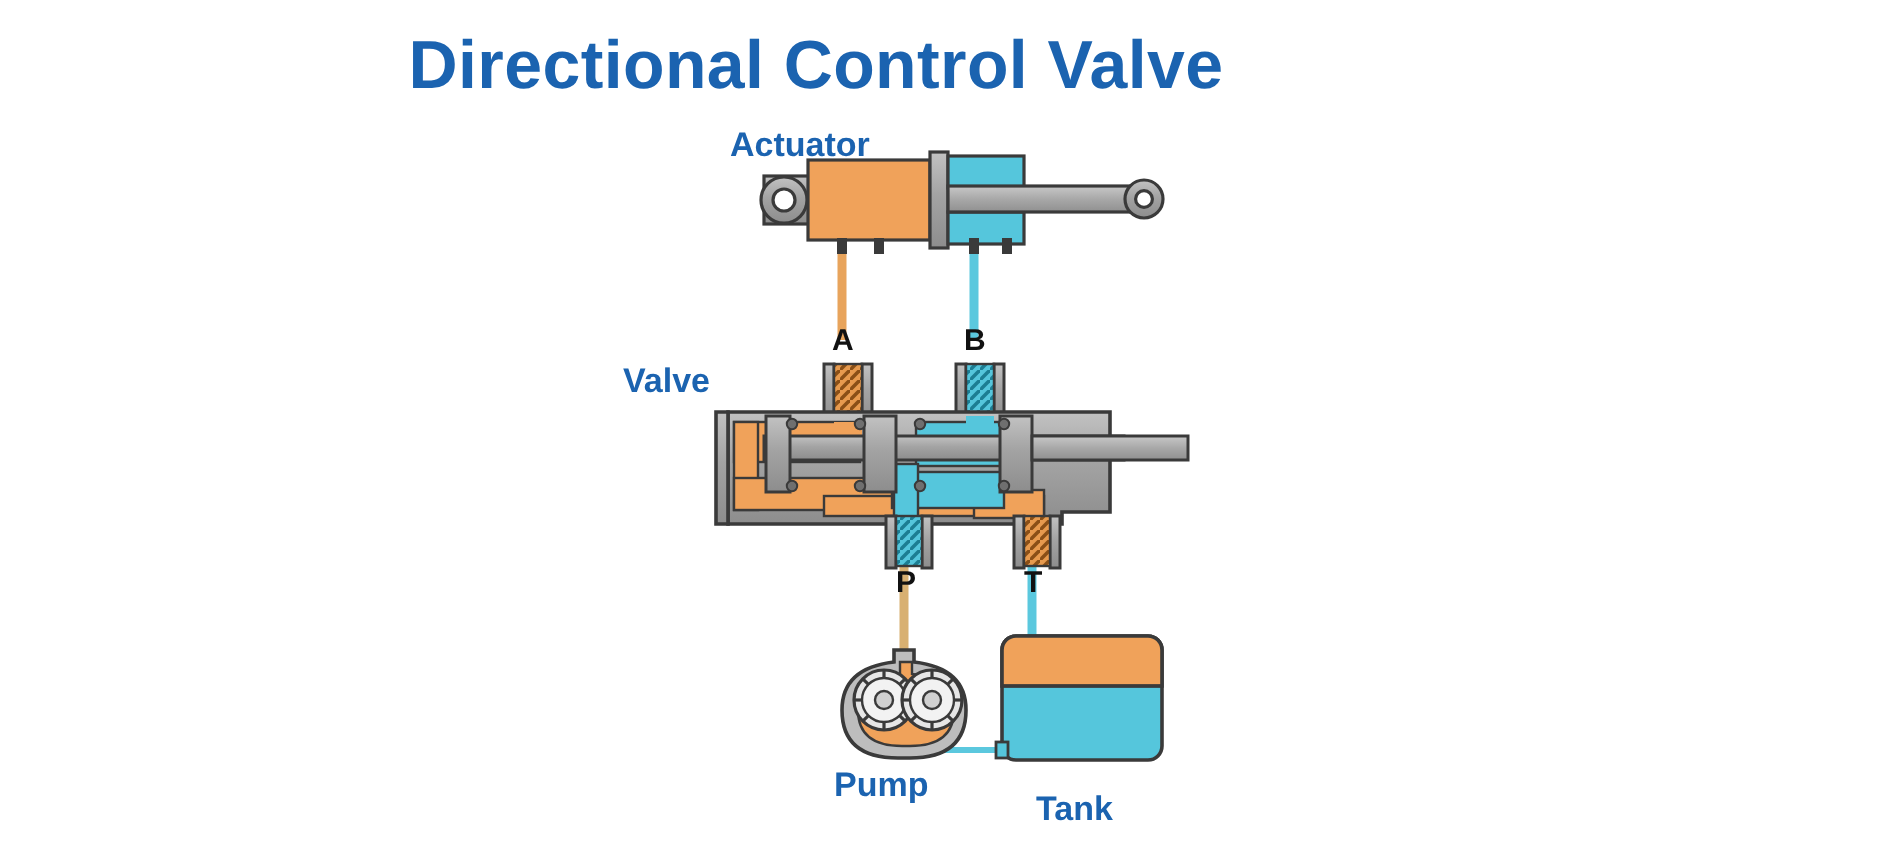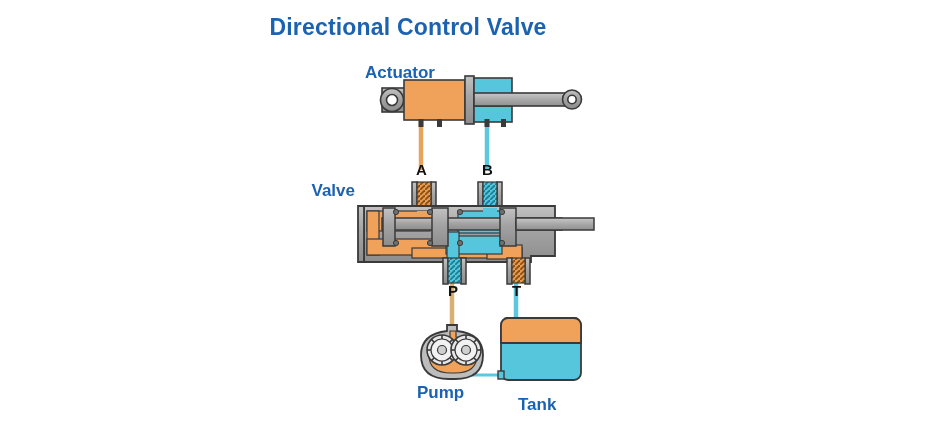--- a/index.html
+++ b/index.html
@@ -19,21 +19,21 @@
     width: 940px;
     height: 421px;
     background: #ffffff;
   }
   .diagram-title {
     position: absolute;
     left: 0;
     top: 14px;
     width: 816px;
     text-align: center;
-    font-size: 23px;
+    font-size: 34px;
     font-weight: bold;
     color: #1b63b0;
     letter-spacing: 0.2px;
     font-family: "Liberation Sans", sans-serif;
   }
   svg#schematic {
     position: absolute;
     left: 0;
     top: 0;
   }

